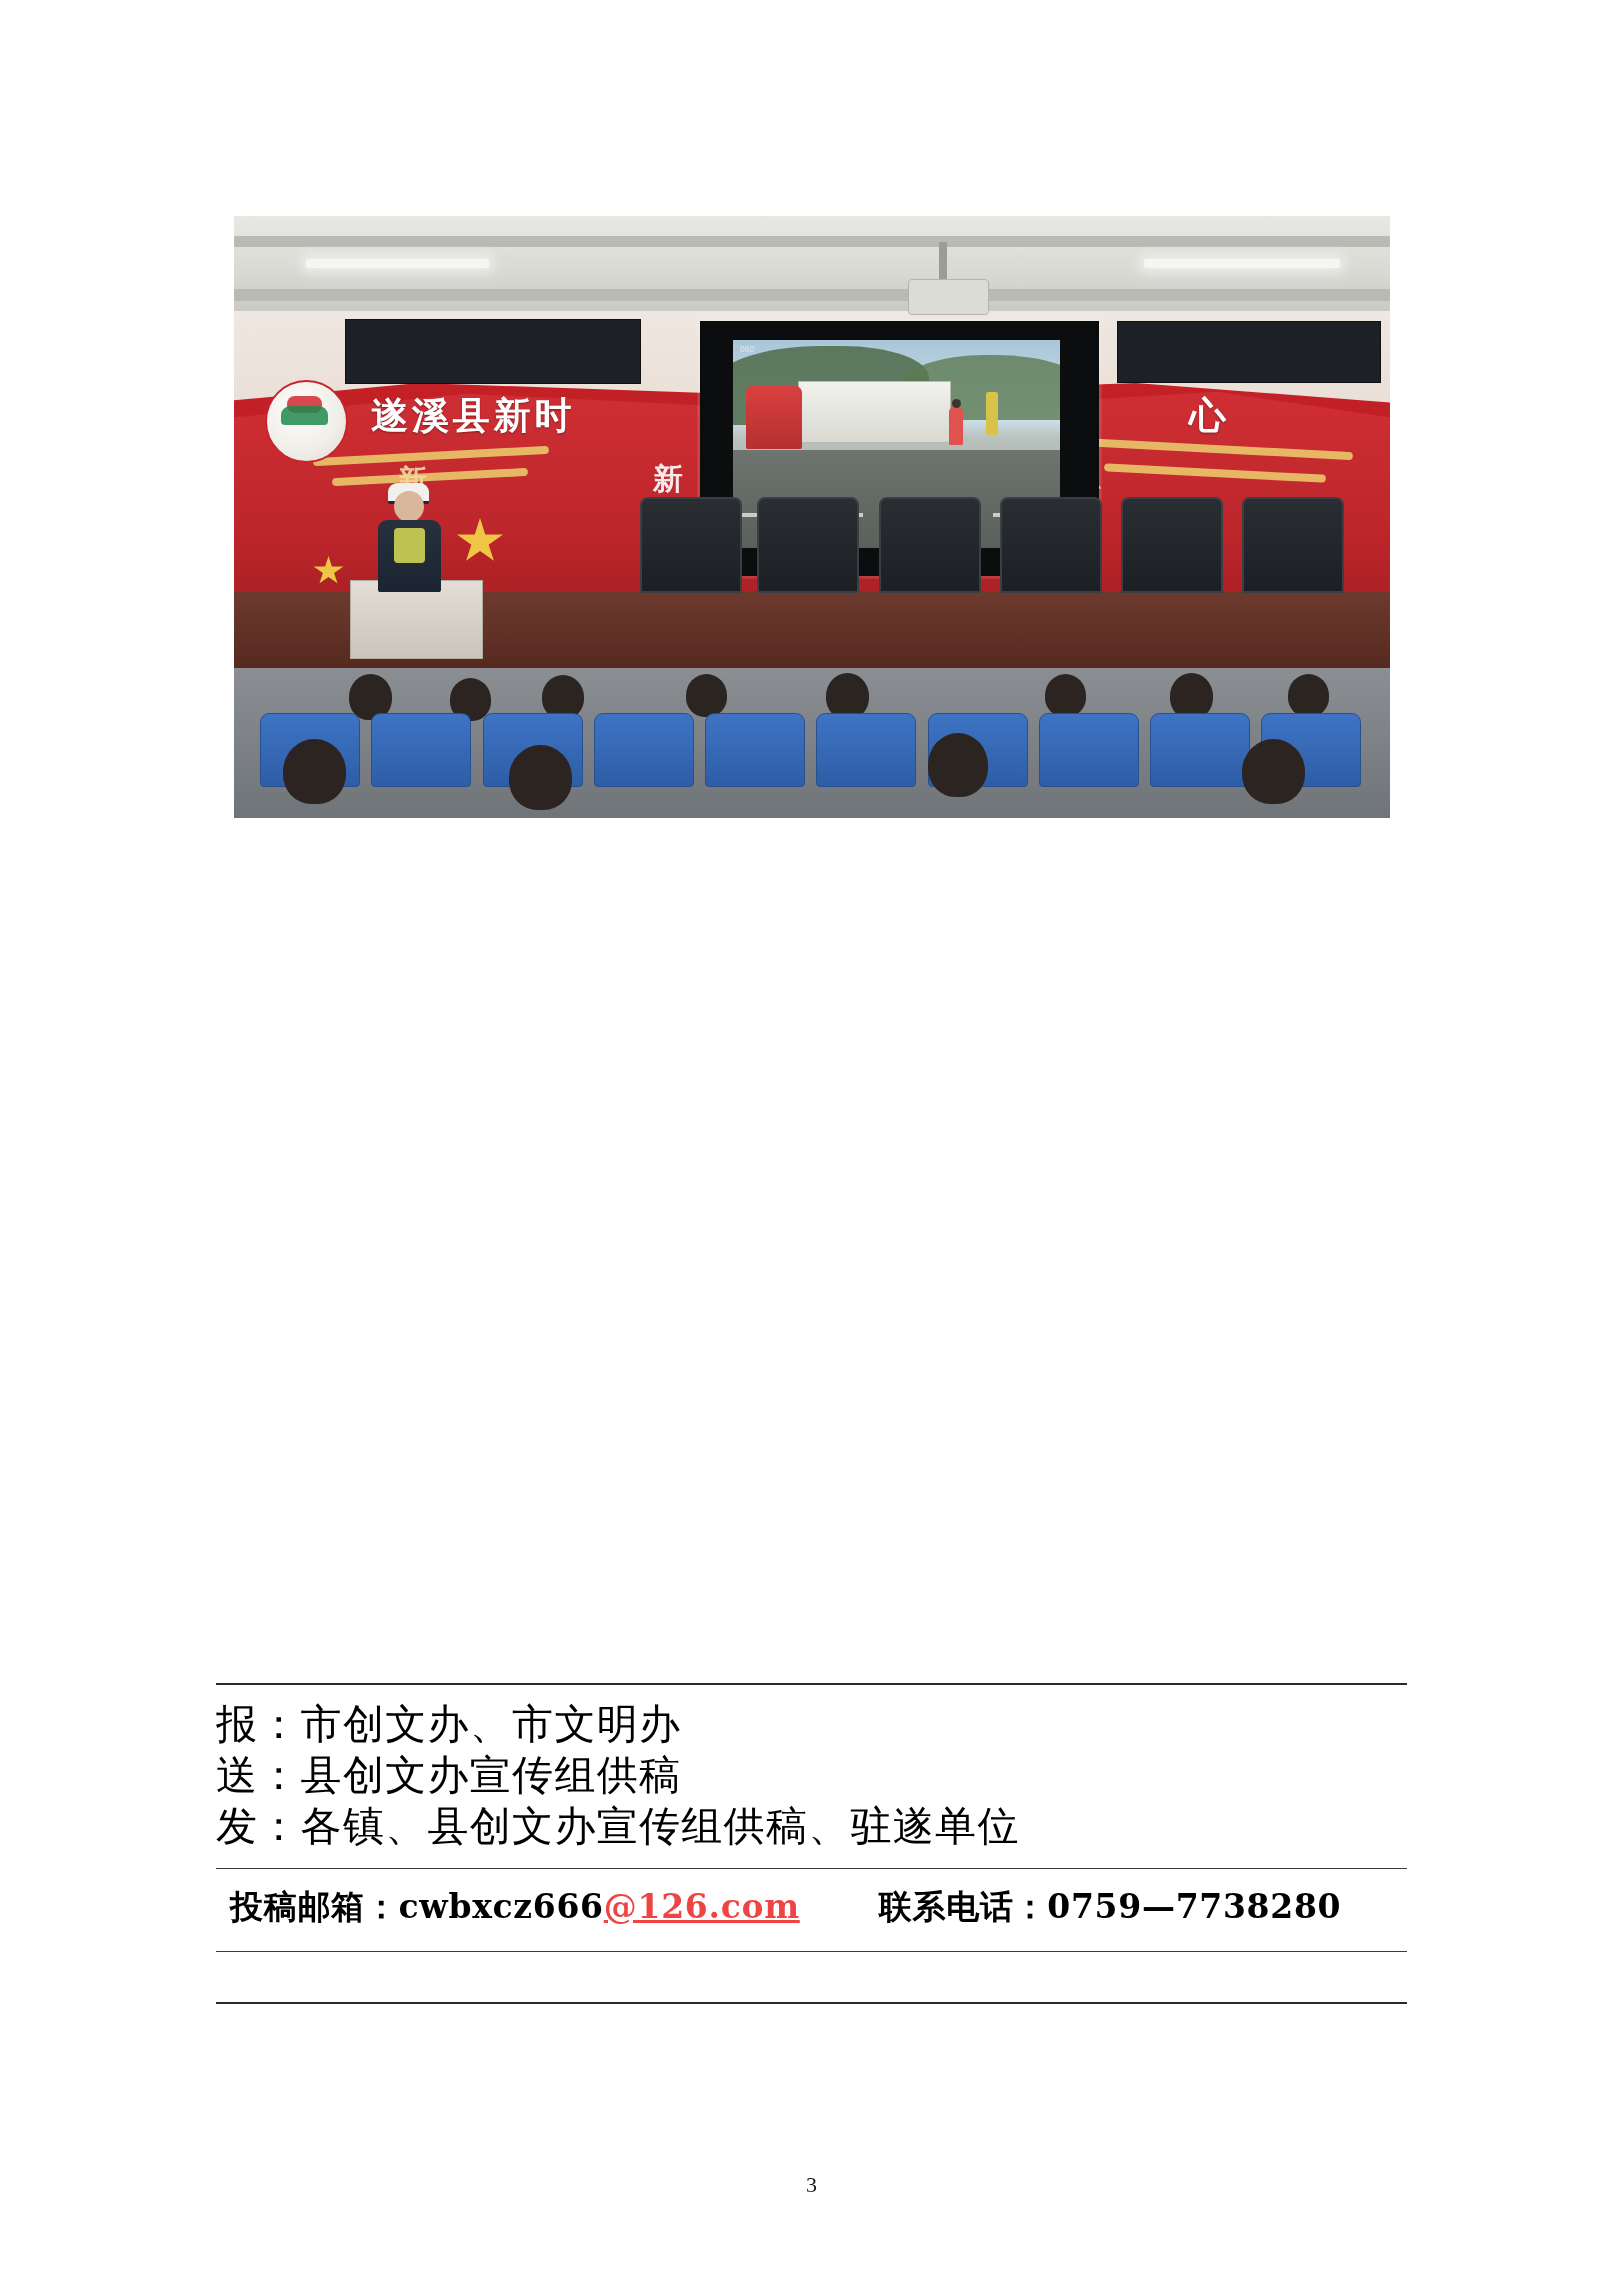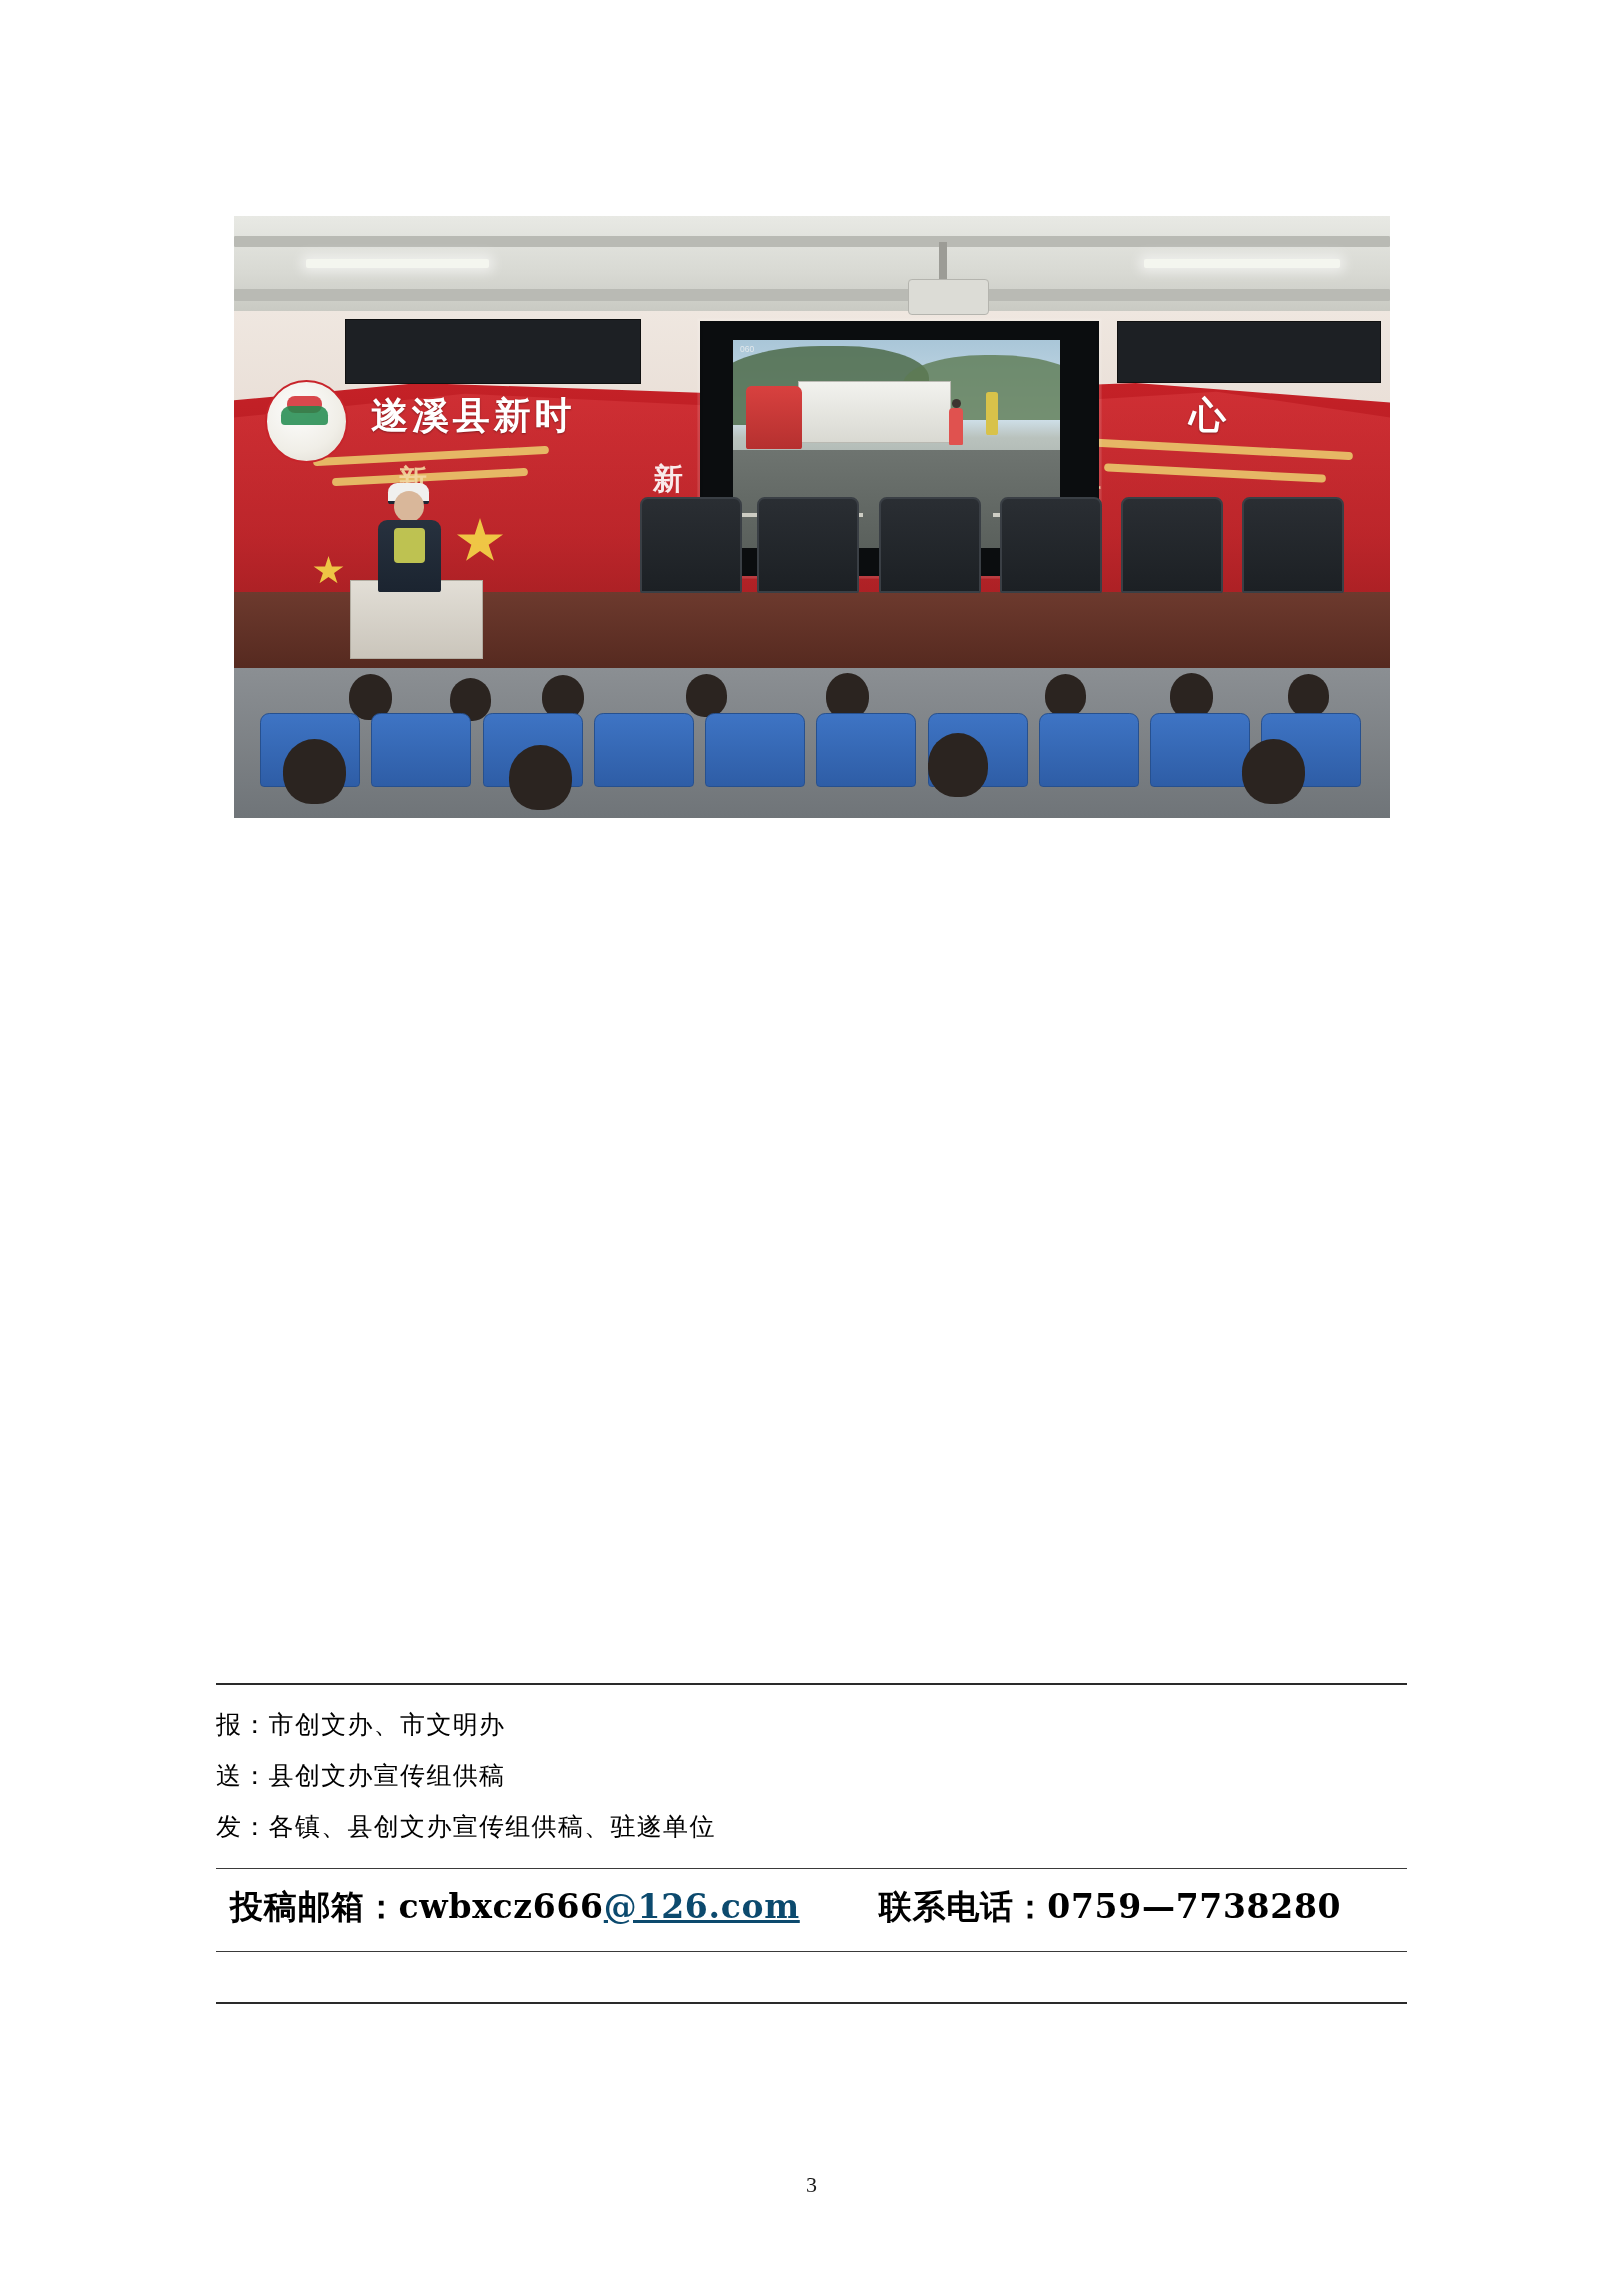--- a/index.html
+++ b/index.html
@@ -300,39 +300,39 @@
     height: 2px;
     background: #2a2a2a;
   }
   .rule.thin { height: 1.3px; background: #3a3a3a; }
 
   .dist-list {
     position: absolute;
     left: 216px;
     width: 1191px;
     font-family: "DejaVu Serif", "Liberation Serif", serif;
-    font-size: 25px;
+    font-size: 41px;
     line-height: 51px;
     letter-spacing: 1.3px;
   }
   .contact-row {
     position: absolute;
     left: 230px;
     width: 1178px;
     font-family: "DejaVu Serif", "Liberation Serif", serif;
     font-size: 33px;
     font-weight: 700;
     letter-spacing: 0.7px;
     display: flex;
     align-items: baseline;
   }
   .contact-row .mail { white-space: nowrap; }
   .contact-row .mail .user { font-weight: 700; }
   .contact-row .mail a {
-    color: #0c4a6e;
+    color: #ef4444;
   }
   .contact-row .phone {
     margin-left: 79px;
     white-space: nowrap;
   }
 
   .page-num {
     position: absolute;
     left: 0; top: 2172px; width: 100%;
     text-align: center;

